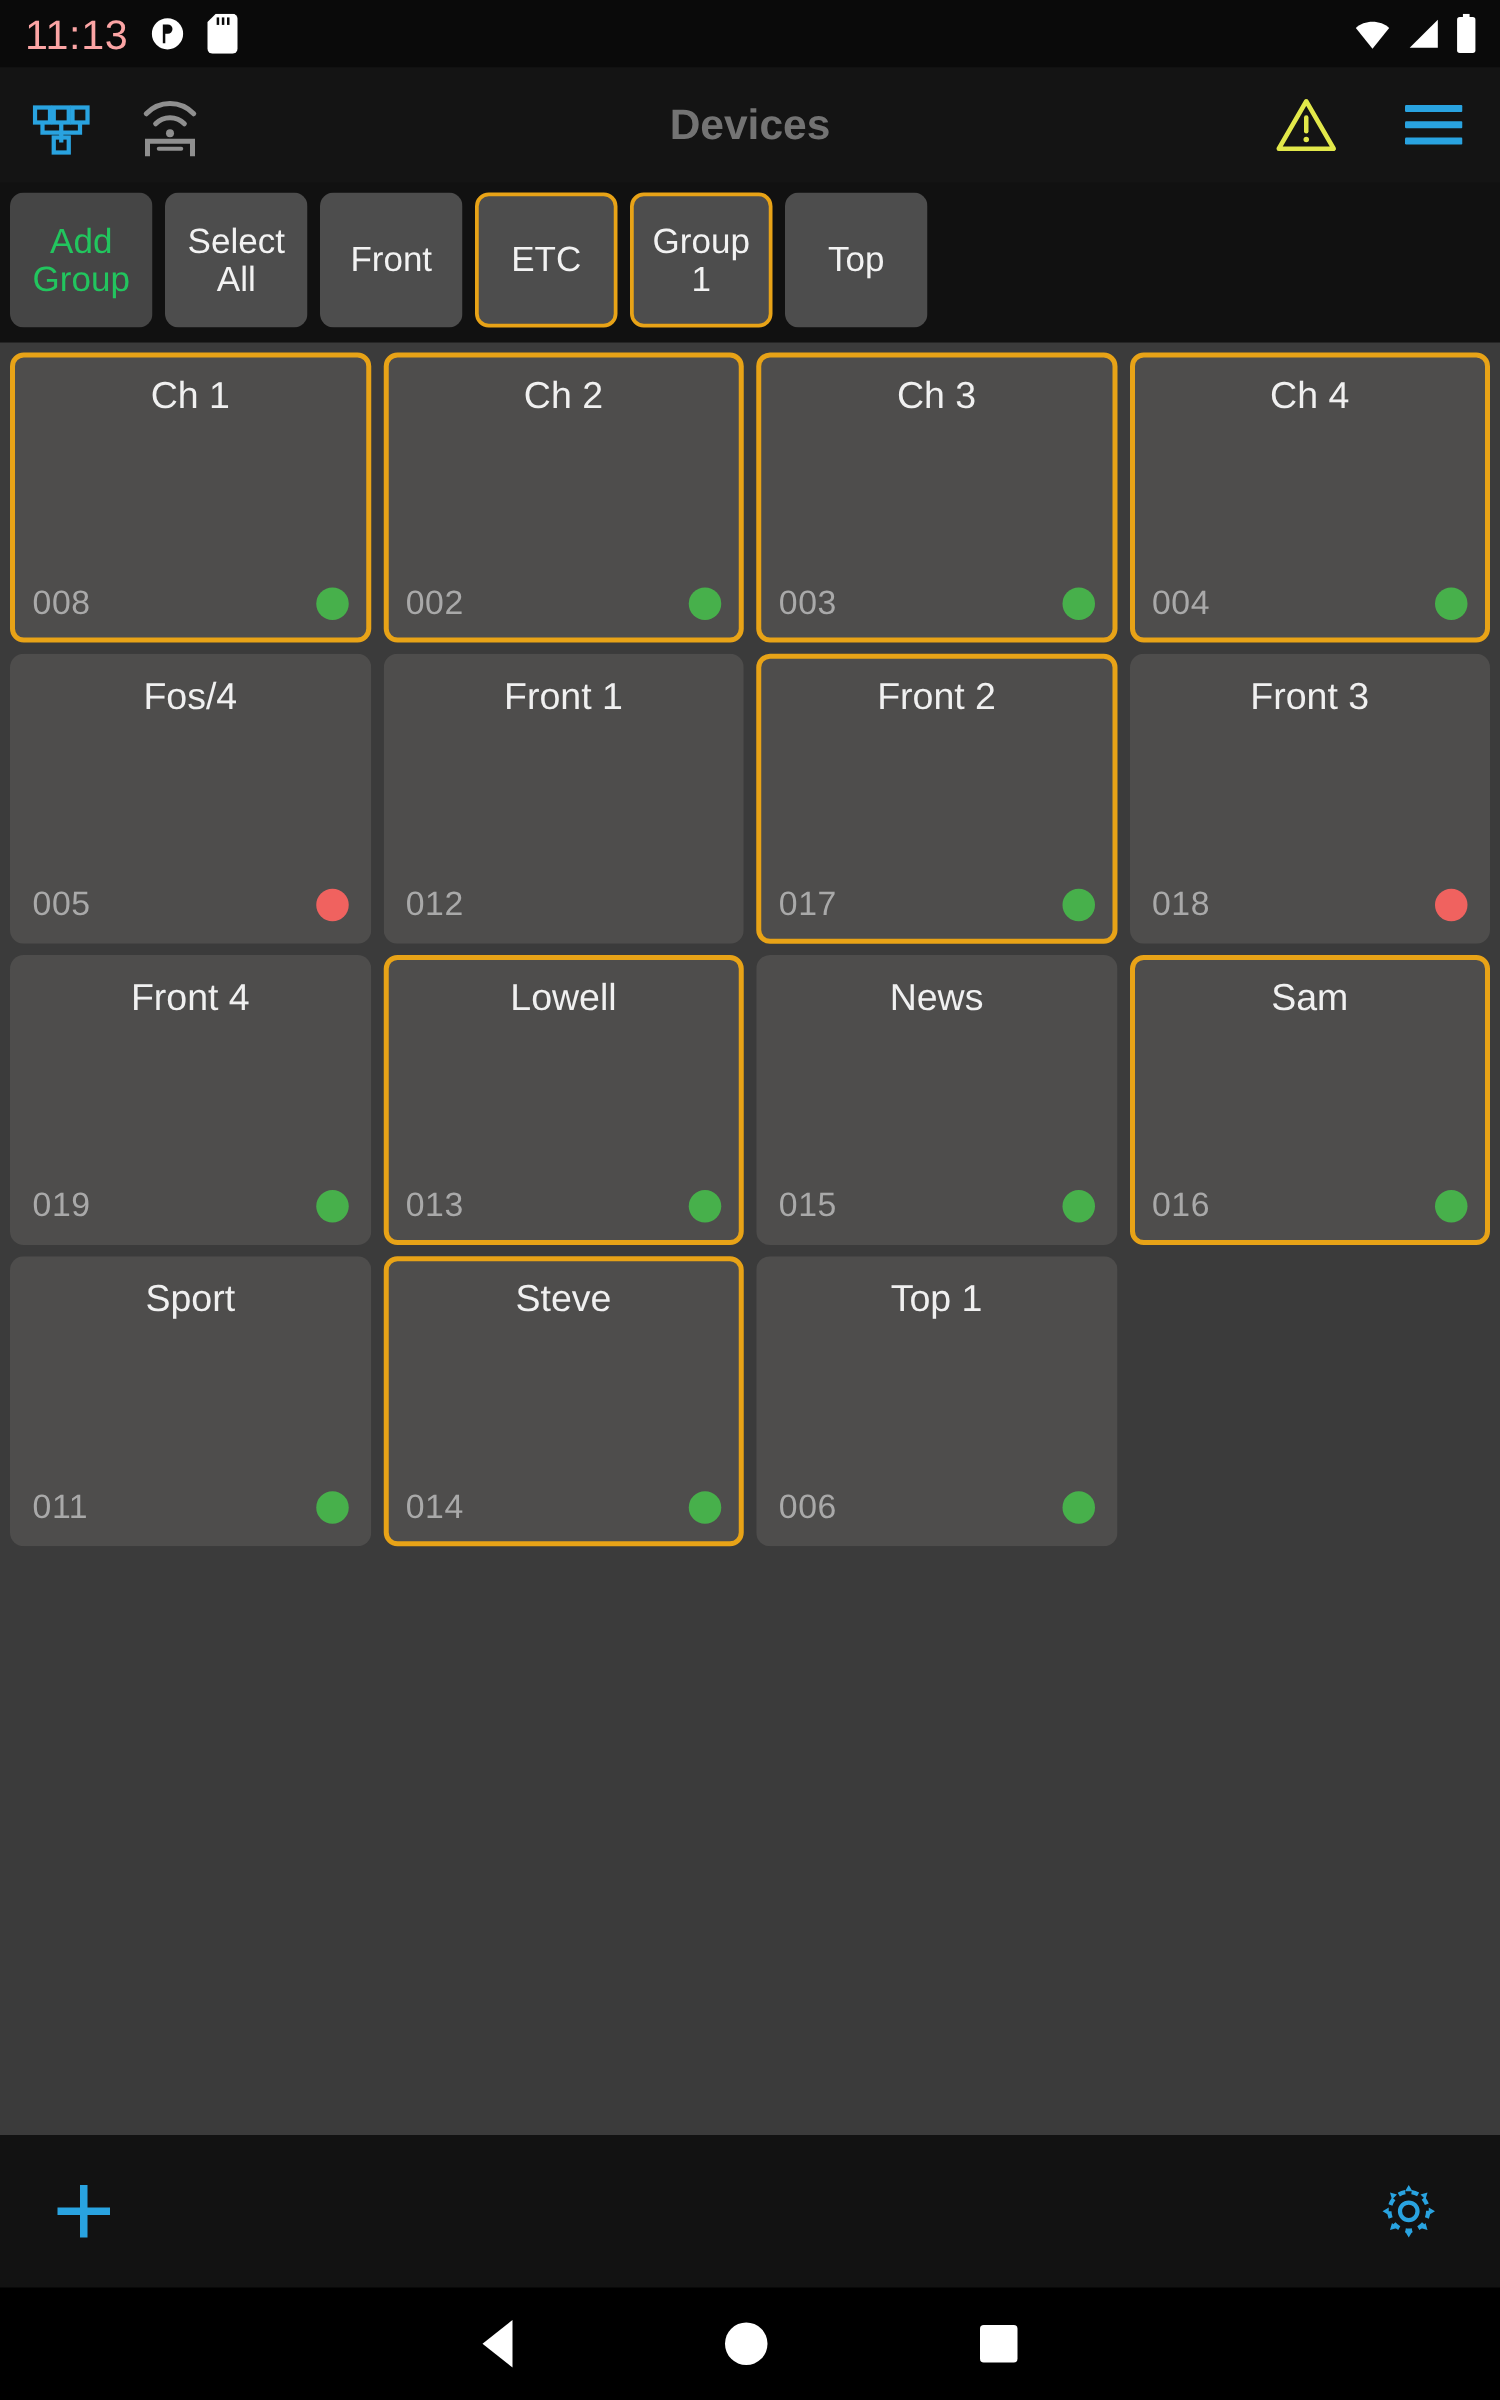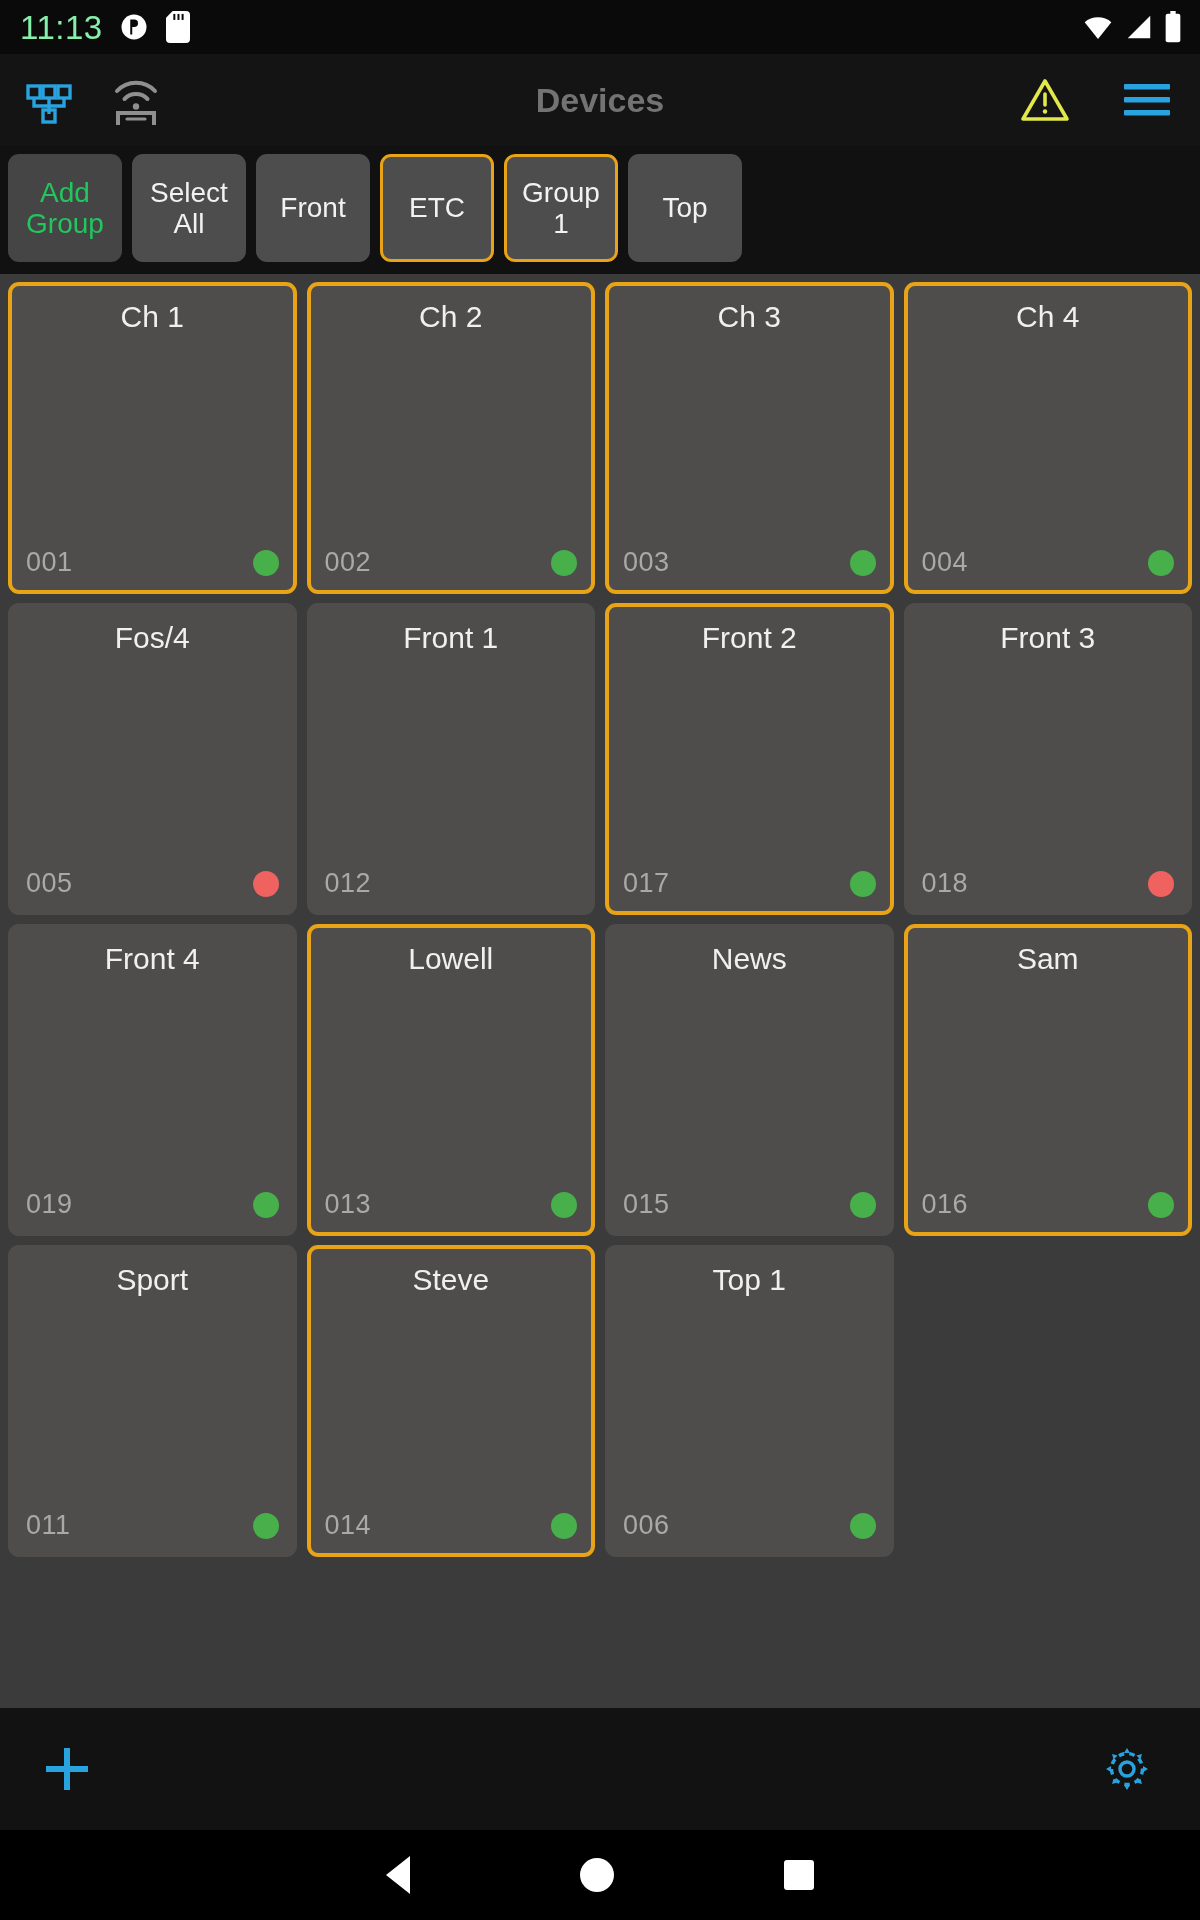--- a/index.html
+++ b/index.html
@@ -19,21 +19,21 @@
 
   
   .statusbar {
     height:54px; flex:0 0 54px;
     background:#0a0a0a;
     display:flex; align-items:center;
     padding:0 18px 0 20px;
     color:#fff;
   }
   .sb-left { display:flex; align-items:center; gap:16px; }
-  .sb-clock { font-size:33px; letter-spacing:.5px; color:#86efac; line-height:1; }
+  .sb-clock { font-size:33px; letter-spacing:.5px; color:#fca5a5; line-height:1; }
   .sb-right { margin-left:auto; display:flex; align-items:center; gap:10px; }
 
   
   .appbar {
     height:92px; flex:0 0 92px;
     background:#141414;
     display:flex; align-items:center;
     padding:0 22px 0 26px;
     position:relative;
   }
@@ -76,21 +76,21 @@
     background:#3b3b3b;
     padding:8px 8px 0 8px;
     overflow:hidden;
   }
   .grid {
     display:grid;
     grid-template-columns:repeat(4, 1fr);
     gap:9px 10px;
   }
   .card {
-    height:312px;
+    height:232px;
     background:#4e4d4c;
     border-radius:11px;
     border:4px solid transparent;
     position:relative;
     padding:10px 14px;
     display:flex; flex-direction:column;
   }
   .card.selected { border-color:#e8a317; }
   .card-title {
     text-align:center;
@@ -240,21 +240,21 @@
       <div class="gbtn">
         <span>Top</span>
       </div>
     </div>
 
   <div class="gridwrap">
     <div class="grid" id="grid">
         <div class="card selected">
           <div class="card-title">Ch 1</div>
           <div class="card-foot">
-            <span class="card-id">001</span>
+            <span class="card-id">008</span>
             <span class="dot green"></span>
           </div>
         </div>
         <div class="card selected">
           <div class="card-title">Ch 2</div>
           <div class="card-foot">
             <span class="card-id">002</span>
             <span class="dot green"></span>
           </div>
         </div>

